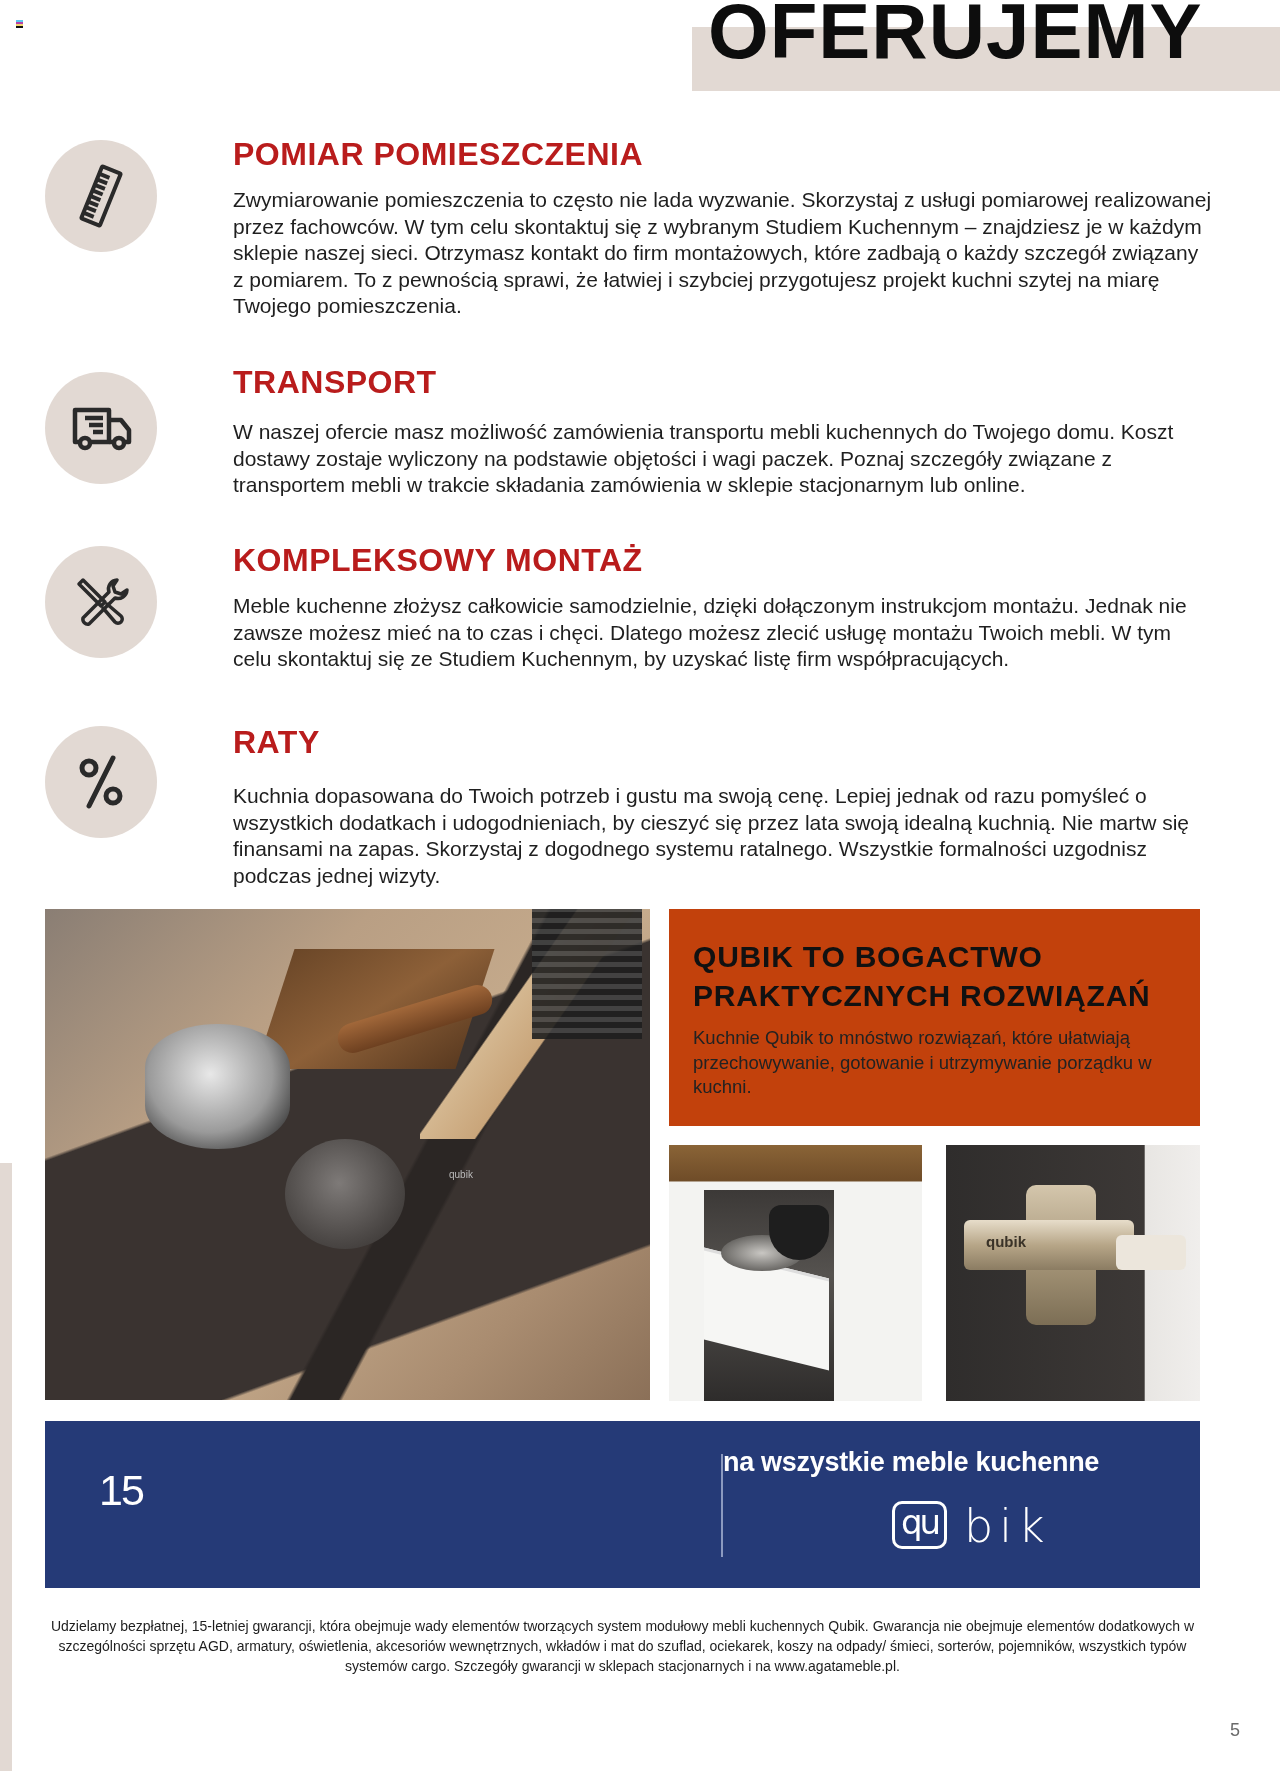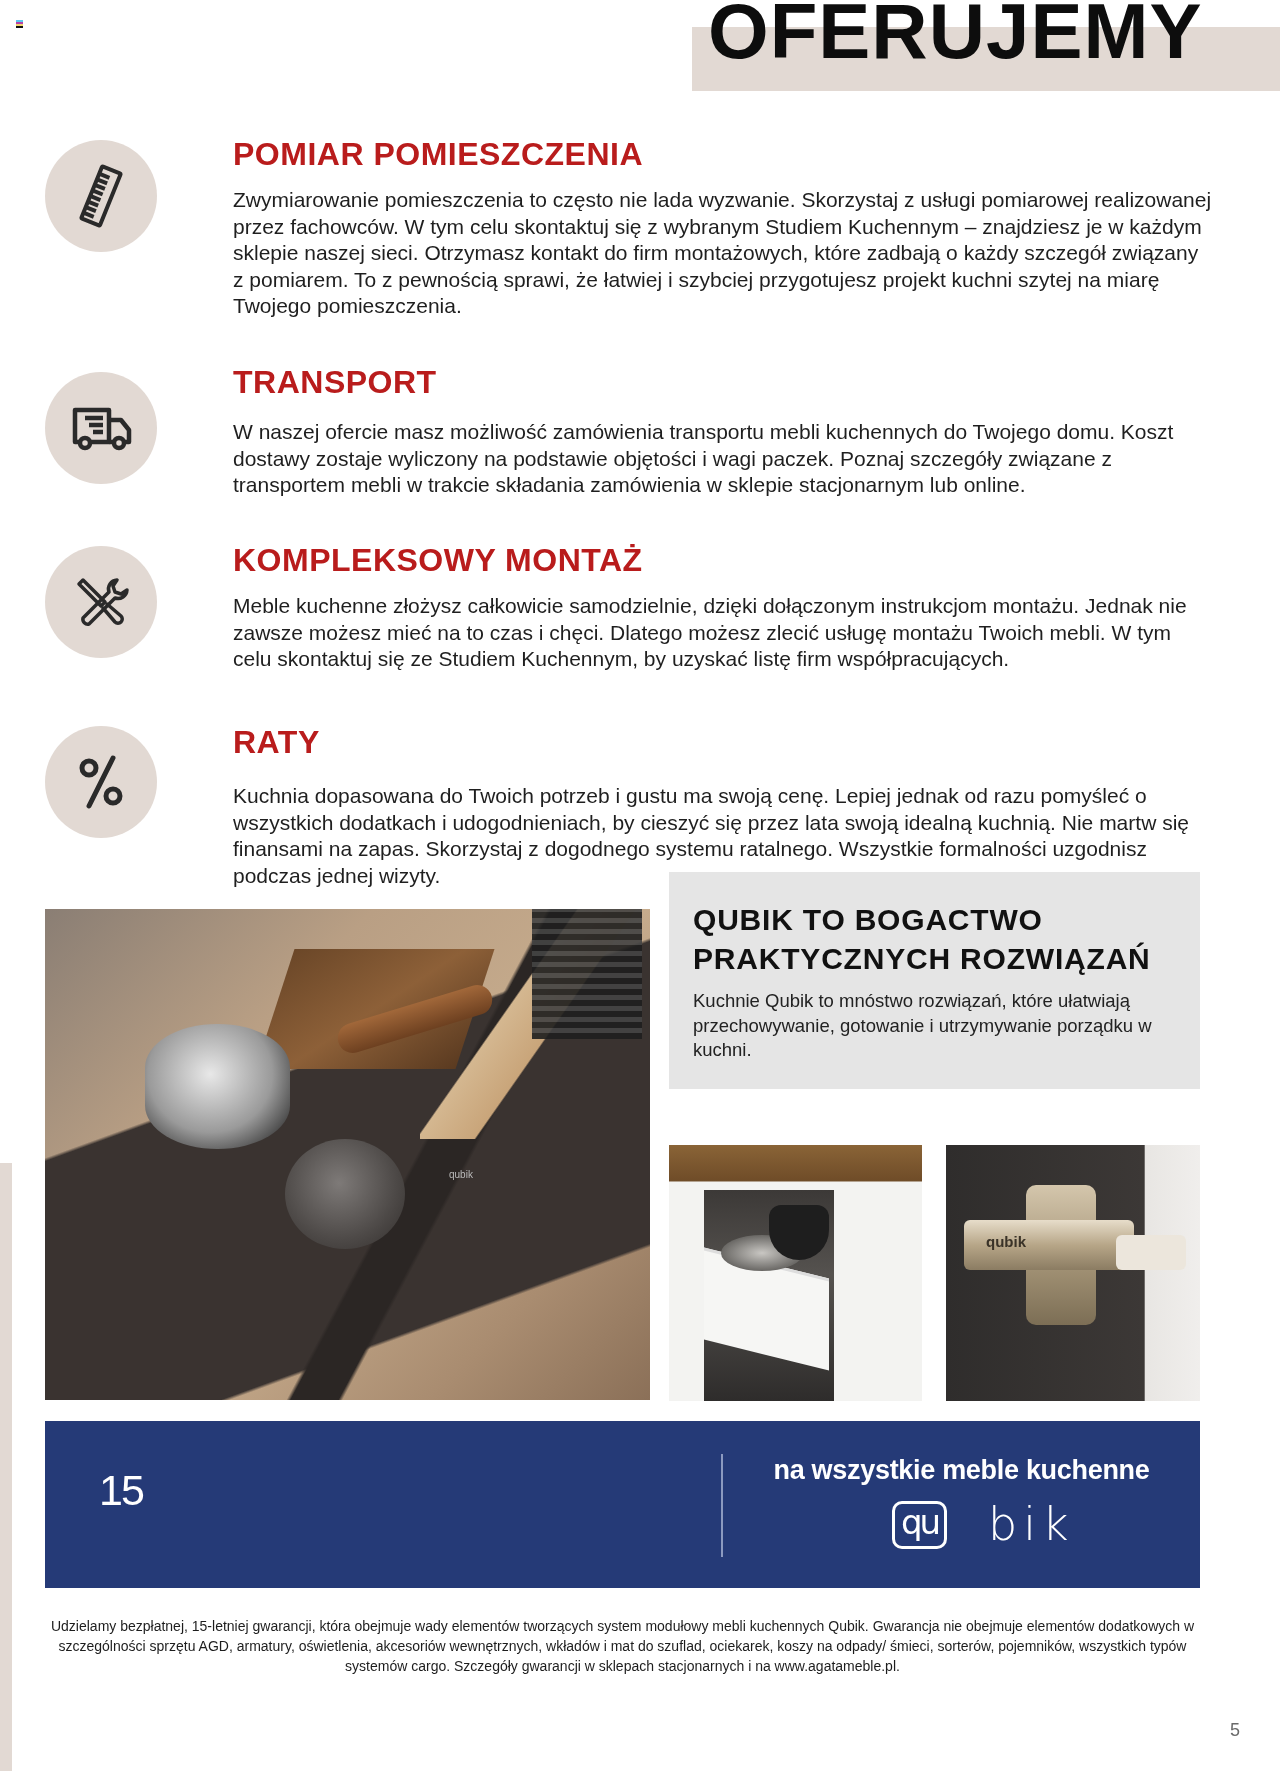--- a/index.html
+++ b/index.html
@@ -28,43 +28,43 @@
       linear-gradient(135deg, #8a7e74 0%, #b99f84 30%, #c6ab8c 55%, #a98c70 80%, #8b7058 100%);
   }
   .photo-main .board { position: absolute; left: 230px; top: 40px; width: 200px; height: 120px; background: linear-gradient(140deg, #6b4728, #8d6038 50%, #5a3a20); transform: skewX(-18deg); }
   .photo-main .counter { position: absolute; right: 0; top: 0; width: 230px; height: 230px; background: linear-gradient(125deg, rgba(0,0,0,0) 40%, #d4b790 40.5%, #c9a57a 55%, rgba(0,0,0,0) 55.5%); }
   .photo-main .grid { position: absolute; right: 8px; top: 0; width: 110px; height: 130px; background: repeating-linear-gradient(0deg, #1f1f1f 0 6px, #444 6px 11px), #1f1f1f; opacity: 0.9; }
   .photo-main .pot { position: absolute; left: 100px; top: 115px; width: 145px; height: 125px; border-radius: 50% / 35%; background: radial-gradient(ellipse at 45% 40%, #e8e8e8, #9a9a9a 55%, #4d4d4d 80%); }
   .photo-main .pan { position: absolute; left: 240px; top: 230px; width: 120px; height: 110px; border-radius: 50%; background: radial-gradient(circle at 45% 40%, #7e7a78, #4e4a48 60%, #302c2a); }
   .photo-main .handle { position: absolute; left: 290px; top: 95px; width: 160px; height: 30px; border-radius: 15px; background: linear-gradient(180deg, #a2683a, #6d4020); transform: rotate(-17deg); }
   .photo-main .drawer-brand { position: absolute; left: 404px; top: 260px; font-size: 10px; color: #bbb; }
 
-  .info-box { position: absolute; left: 669px; top: 872px; width: 531px; height: 217px; background: #e5e5e5; padding-left: 44px; }
+  .info-box { position: absolute; left: 669px; top: 909px; width: 531px; height: 217px; background: #c2410c; padding-left: 44px; }
   .info-box h3 { position: absolute; left: 24px; top: 28px; font-size: 30px; font-weight: 700; line-height: 39px; letter-spacing: 0.8px; color: #111; white-space: nowrap; }
   .info-box p { position: absolute; left: 24px; top: 117px; width: 490px; font-size: 18.5px; line-height: 24.5px; color: #222; }
 
   .photo-small-1 { left: 669px; top: 1145px; width: 253px; height: 256px; background: linear-gradient(180deg, #8a6437 0%, #6f4c28 14%, #f3f3f1 14.5%, #f3f3f1 100%); }
   .photo-small-1 .interior { position: absolute; left: 35px; top: 45px; width: 130px; height: 211px; background: linear-gradient(180deg, #3c3937 0%, #55524f 40%, #2e2c2b 100%); }
   .photo-small-1 .tray { position: absolute; left: 35px; top: 118px; width: 125px; height: 92px; background: #f6f6f4; transform: skewY(14deg); border-top: 3px solid #ddd; }
   .photo-small-1 .plates { position: absolute; left: 52px; top: 90px; width: 82px; height: 36px; border-radius: 50%; background: radial-gradient(ellipse, #c9c7c3, #6a6865 70%, #3a3837); }
   .photo-small-1 .bowl { position: absolute; left: 100px; top: 60px; width: 60px; height: 55px; border-radius: 12px 12px 30px 30px; background: #1e1e1e; }
 
   .photo-small-2 { left: 946px; top: 1145px; width: 254px; height: 256px; background: linear-gradient(90deg, #2f2d2c 0%, #3c3836 78%, #e8e6e3 78.5%, #f0eeec 100%); }
   .photo-small-2 .hinge-arm { position: absolute; left: 18px; top: 75px; width: 170px; height: 50px; border-radius: 6px; background: linear-gradient(180deg, #e7ddca, #b7a688 50%, #8b7c62); }
   .photo-small-2 .hinge-plate { position: absolute; left: 80px; top: 40px; width: 70px; height: 140px; border-radius: 10px; background: linear-gradient(180deg, #d4c6ac, #a09073 60%, #7c6e55); }
   .photo-small-2 .hinge-tip { position: absolute; left: 170px; top: 90px; width: 70px; height: 35px; border-radius: 6px; background: #ece6dc; }
   .photo-small-2 .hinge-brand { position: absolute; left: 40px; top: 88px; font-size: 15px; font-weight: 700; color: #3a3328; }
 
   .banner { position: absolute; left: 45px; top: 1421px; width: 1155px; height: 167px; background: #253a77; color: #fff; }
   .banner .num { position: absolute; left: 54px; top: 48px; font-size: 43px; font-weight: 400; line-height: 1; letter-spacing: -2px; }
   .banner .lat { position: absolute; left: 142px; top: 65px; font-size: 32px; line-height: 1; letter-spacing: -0.5px; white-space: nowrap; }
   .banner .divider { position: absolute; left: 676px; top: 33px; width: 2px; height: 103px; background: #8c9ac0; }
   .banner .right { position: absolute; left: 678px; top: 0; width: 477px; height: 167px; }
-  .banner .na { position: absolute; left: 0; width: 100%; top: 34px; text-align: center; font-size: 27px; font-weight: 700; letter-spacing: -0.3px; }
-  .banner .logo { position: absolute; left: 169px; top: 80px; display: flex; align-items: flex-start; gap: 24px; }
+  .banner .na { position: absolute; left: 0; width: 100%; top: 26px; font-size: 27px; font-weight: 700; letter-spacing: -0.3px; }
+  .banner .logo { position: absolute; left: 169px; top: 80px; display: flex; align-items: flex-end; }
   .banner .logo .qu { width: 55px; height: 48px; border: 3px solid #fff; border-radius: 10px; display: flex; align-items: center; justify-content: center; font-size: 34px; letter-spacing: -3px; line-height: 1; font-family: "DejaVu Sans", sans-serif; padding-bottom: 6px; }
   .banner .logo .bik { font-size: 46px; letter-spacing: 6px; margin-left: 17px; line-height: 1; font-family: "DejaVu Sans", sans-serif; font-weight: 300; }
 
   .footnote { position: absolute; left: 45px; top: 1616px; width: 1155px; text-align: center; font-size: 14px; line-height: 20px; color: #1d1d1d; }
   .page-number { position: absolute; left: 1230px; top: 1720px; font-size: 18px; color: #6a6a6a; }
 </style>
 </head>
 <body>
 
 <div class="color-mark">

